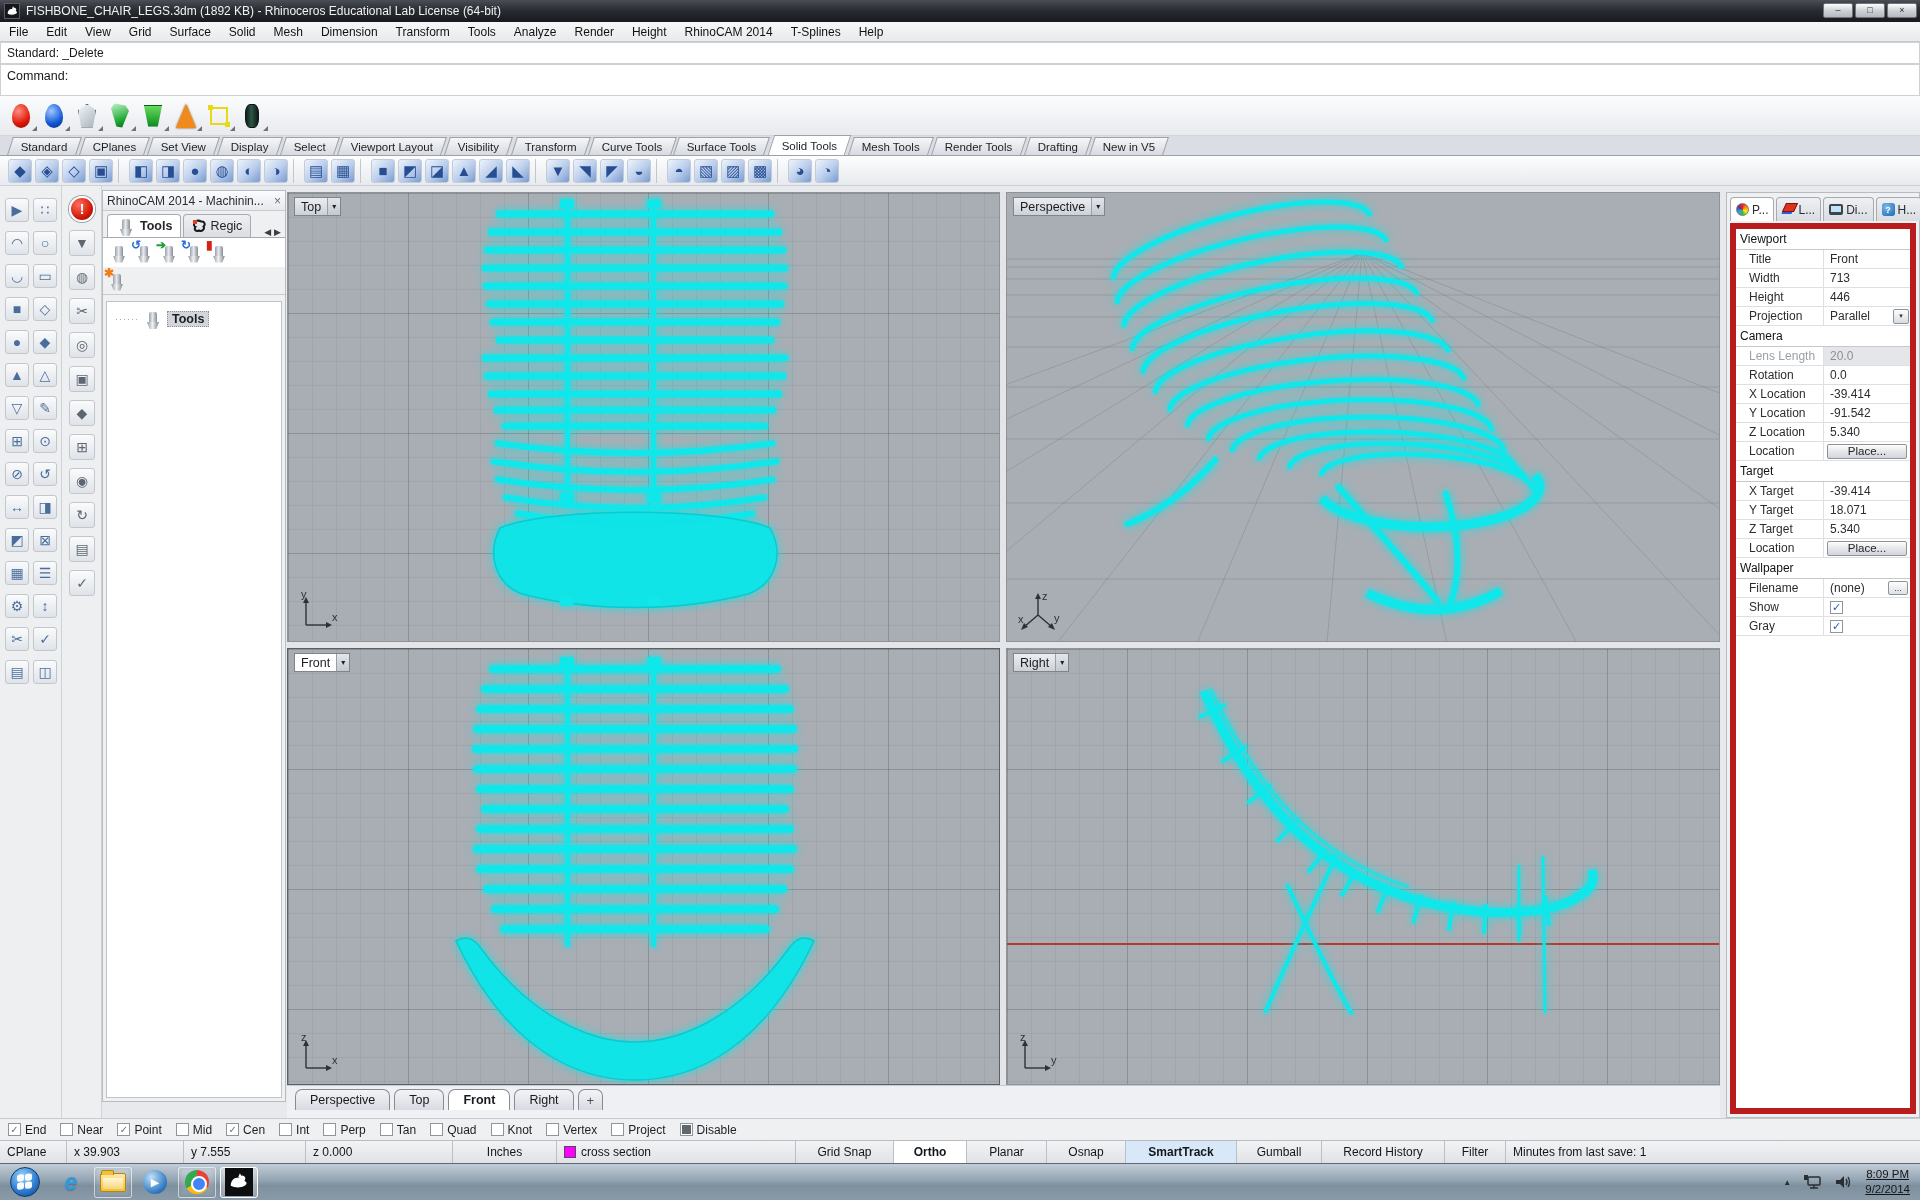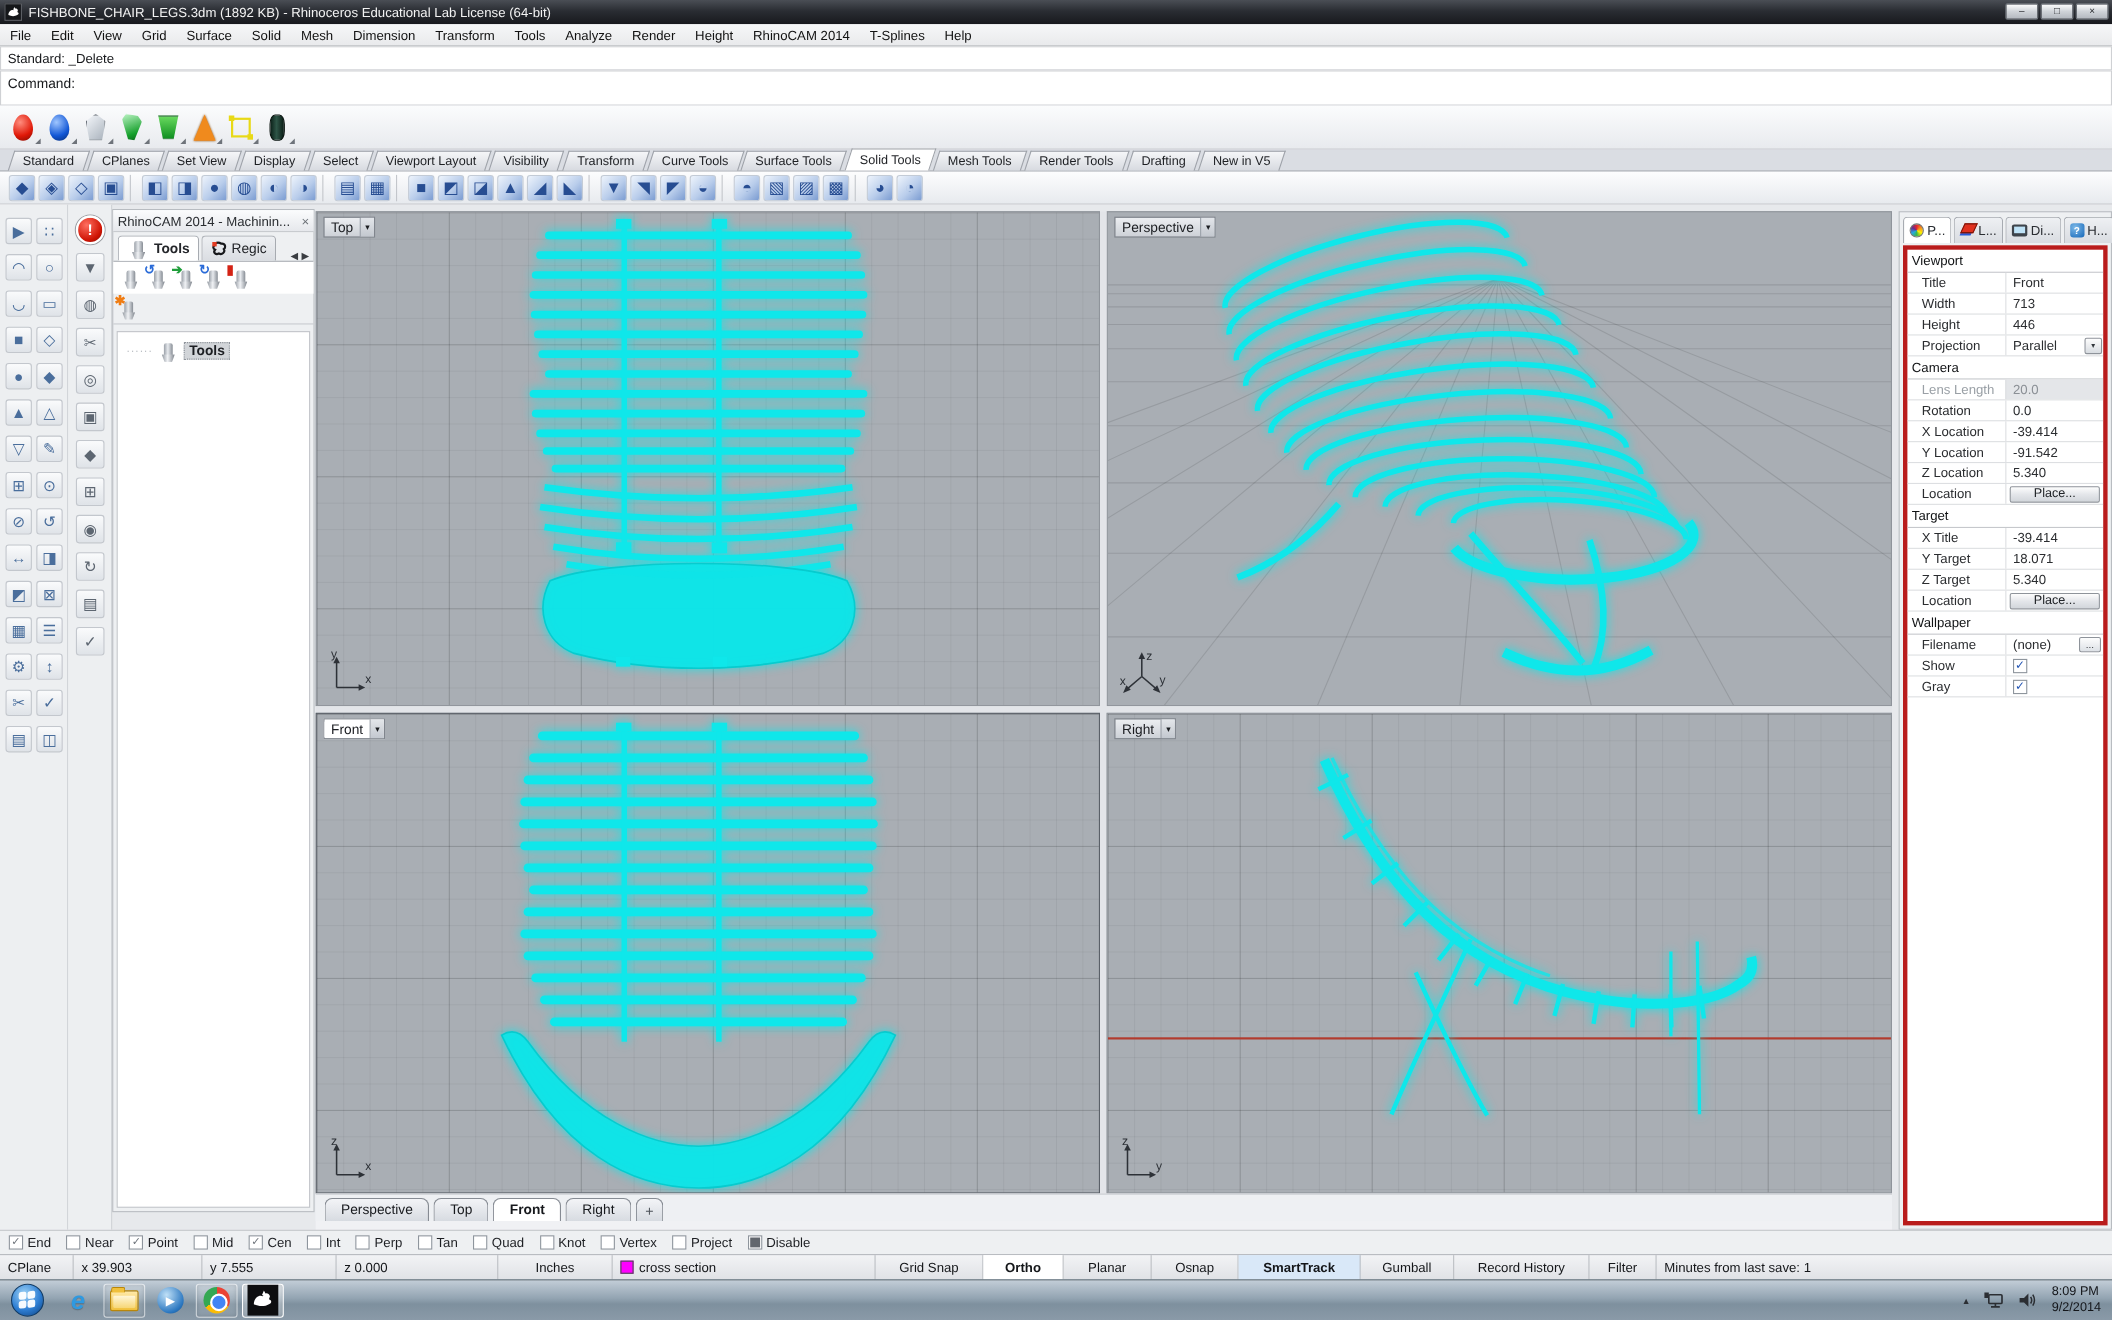--- a/index.html
+++ b/index.html
@@ -126,21 +126,21 @@
   .rtab { height:24px; display:flex; align-items:center; gap:3px; padding:0 5px; font-size:12px; color:#2a2d32;
     border:1px solid #a7abb1; border-bottom:none; border-radius:4px 4px 0 0; background:linear-gradient(#eef0f3,#d9dce1); }
   .rtab.active { background:#fff; }
   .wheel { width:13px; height:13px; border-radius:50%; background:conic-gradient(#e8262a,#f7941d,#fff200,#39b54a,#27aae1,#662d91,#e8262a); border:1px solid #777; }
   .layic { width:13px; height:13px; position:relative; }
   .layic::before { content:""; position:absolute; left:1px; top:4px; width:10px; height:7px; background:#2a5bd7; transform:skewX(-25deg); }
   .layic::after { content:""; position:absolute; left:2px; top:0; width:10px; height:7px; background:#e0311f; transform:skewX(-25deg); border:1px solid #7a170c; }
   .monic { width:14px; height:11px; background:#3e444b; border-radius:2px; position:relative; }
   .monic::before { content:""; position:absolute; left:2px; top:2px; right:2px; bottom:3px; background:#bfe3f7; }
   .helpic { width:13px; height:13px; border-radius:3px; background:radial-gradient(circle at 35% 30%,#7db9e8,#1466b8); color:#fff; font-size:9px; font-weight:bold; display:flex; align-items:center; justify-content:center; }
-  .ptable { position:absolute; left:3px; right:3px; top:30px; bottom:3px; background:#fff; border:4px solid #b91c1c; font-size:12px; color:#2b2d30; overflow:hidden; }
+  .ptable { position:absolute; left:3px; right:3px; top:30px; bottom:3px; background:#fff; border:6px solid #b91c1c; font-size:12px; color:#2b2d30; overflow:hidden; }
   .prow { display:flex; align-items:center; height:19px; border-bottom:1px solid #dddfe2; }
   .prow.sect { height:21px; padding-left:4px; border-bottom:1px solid #c6c8cc; color:#101214; }
   .plabel { width:50%; padding-left:13px; white-space:nowrap; overflow:hidden; }
   .pval { flex:1; border-left:1px solid #dddfe2; padding-left:6px; display:flex; align-items:center; height:100%; white-space:nowrap; }
   .prow.grayed .plabel { color:#9aa0a6; }
   .prow.grayed .pval { background:#e4e6e9; color:#8b9096; }
   .pbtn { flex:1; margin:1px 3px; height:15px; background:linear-gradient(#fdfdfd,#e4e6ea 50%,#d2d6db); border:1px solid #8e939a; border-radius:2px;
     font-size:11.5px; display:flex; align-items:center; justify-content:center; color:#212428; }
   .dd { margin-left:auto; width:16px; height:15px; margin-right:1px; background:linear-gradient(#fdfdfd,#d8dce1); border:1px solid #8e939a; border-radius:2px; font-size:7px; display:flex; align-items:center; justify-content:center; color:#33373c; }
   .brw { margin-left:auto; width:20px; height:14px; margin-right:2px; background:linear-gradient(#fdfdfd,#dde1e6); border:1px solid #8e939a; border-radius:2px; font-size:9px; display:flex; align-items:center; justify-content:center; color:#33373c; }
@@ -171,21 +171,21 @@
   .ie { font-size:23px; font-weight:bold; font-style:italic; color:#2f99e0; text-shadow:0 1px 1px rgba(0,0,0,.25); }
   .folder { width:26px; height:19px; background:linear-gradient(#ffe9a8,#f0c03c); border:1px solid #b8860b; border-radius:2px; position:relative; }
   .folder::before { content:""; position:absolute; top:-4px; left:0; width:11px; height:4px; background:#f0c03c; border:1px solid #b8860b; border-bottom:none; border-radius:2px 2px 0 0; }
   .folder::after { content:""; position:absolute; left:2px; top:4px; right:2px; bottom:2px; background:linear-gradient(#fff6d8,#f7d778); border-radius:1px; }
   .wmp { width:24px; height:24px; border-radius:50%; background:radial-gradient(circle at 35% 30%, #bfe0f7, #2b77c0 70%, #12477e); color:#fff; font-size:11px; display:flex; align-items:center; justify-content:center; }
   .chrome { width:24px; height:24px; border-radius:50%; background:conic-gradient(#ea4335 0 33%, #fbbc05 33% 66%, #34a853 66% 100%); position:relative; }
   .chrome::before { content:""; position:absolute; left:6px; top:6px; width:12px; height:12px; border-radius:50%; background:#4285f4; border:2px solid #fff; }
   .rhlogo { width:28px; height:28px; background:#0d0e10; display:flex; align-items:center; justify-content:center; }
   .tray { margin-left:auto; display:flex; align-items:center; gap:12px; padding-right:10px; color:#14161a; }
   .trayarrow { font-size:8px; color:#2b2e33; }
-  .clock { text-align:left; font-size:11.5px; line-height:1.3; }
+  .clock { text-align:center; font-size:11.5px; line-height:1.3;text-decoration:underline; }
 </style>
 </head>
 <body>
 
 <div class="titlebar">
   <div class="appicon">
     <svg width="13" height="13" viewBox="0 0 24 24">
         <path d="M3 16 C3 10 8 6 12 8 C13 4 18 4 19 8 L18 11 C21 12 21 15 18 16 C14 18.5 8 18.5 3 16 Z M11 7 L13 2.5 L15.5 7 Z" fill="#fff"></path>
       </svg>
   </div>
@@ -724,21 +724,21 @@
         <span class="plabel">Location</span>
         <span class="pval" style="padding-left:0">
             <span class="pbtn">Place...</span>
           </span>
         </div>
 
       <div class="prow sect">
           <span>Target</span>
         </div>
       <div class="prow">
-        <span class="plabel">X Title</span>
+        <span class="plabel">X Target</span>
           <span class="pval">-39.414</span>
         </div>
       <div class="prow">
         <span class="plabel">Y Target</span>
           <span class="pval">18.071</span>
         </div>
       <div class="prow">
         <span class="plabel">Z Target</span>
           <span class="pval">5.340</span>
         </div>

